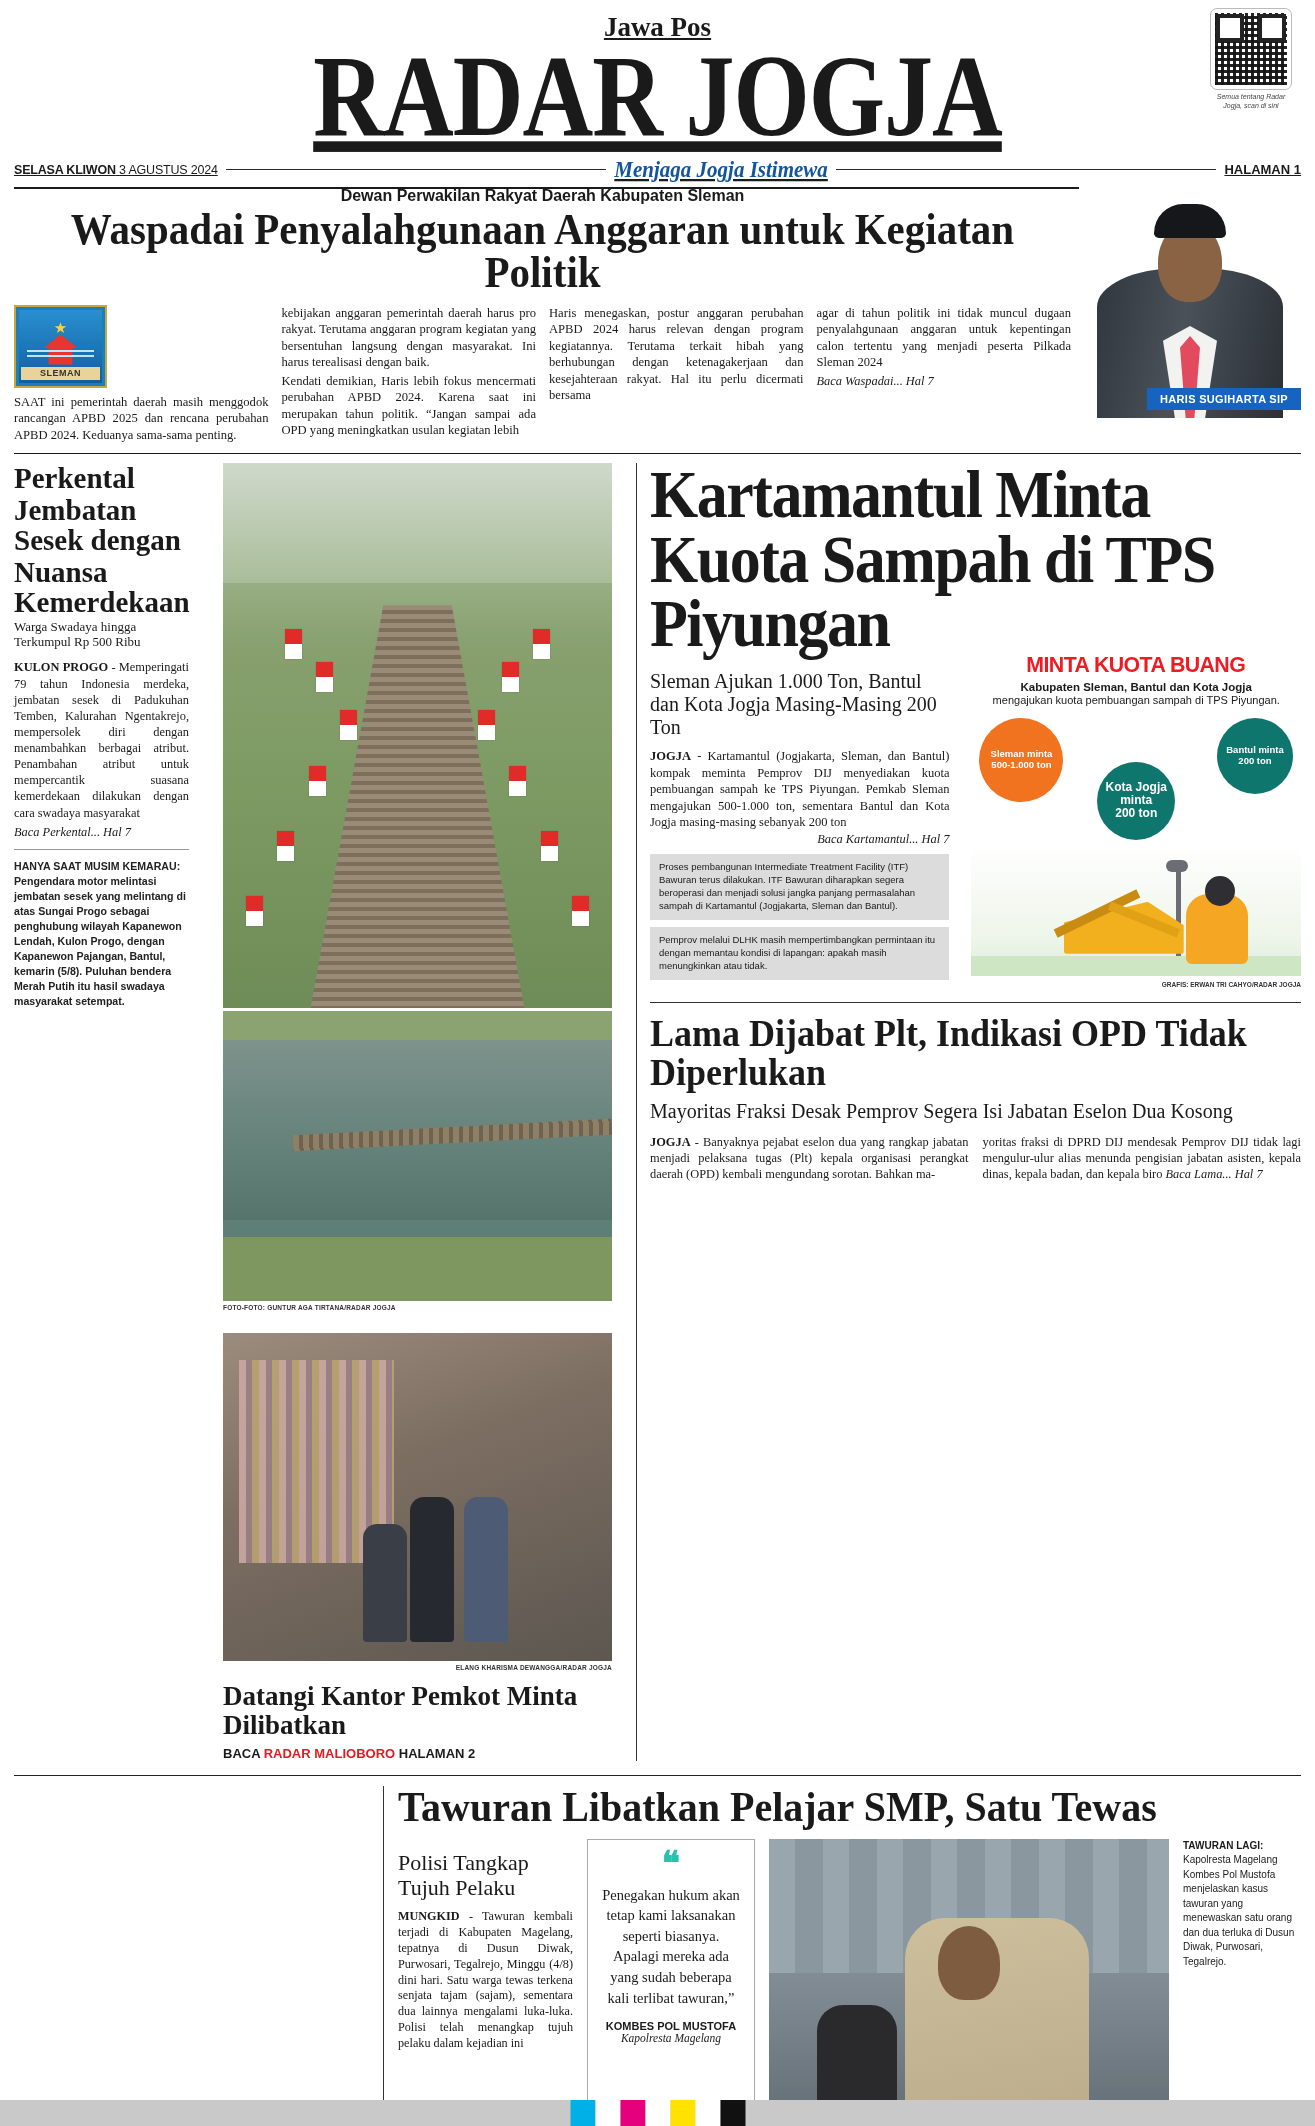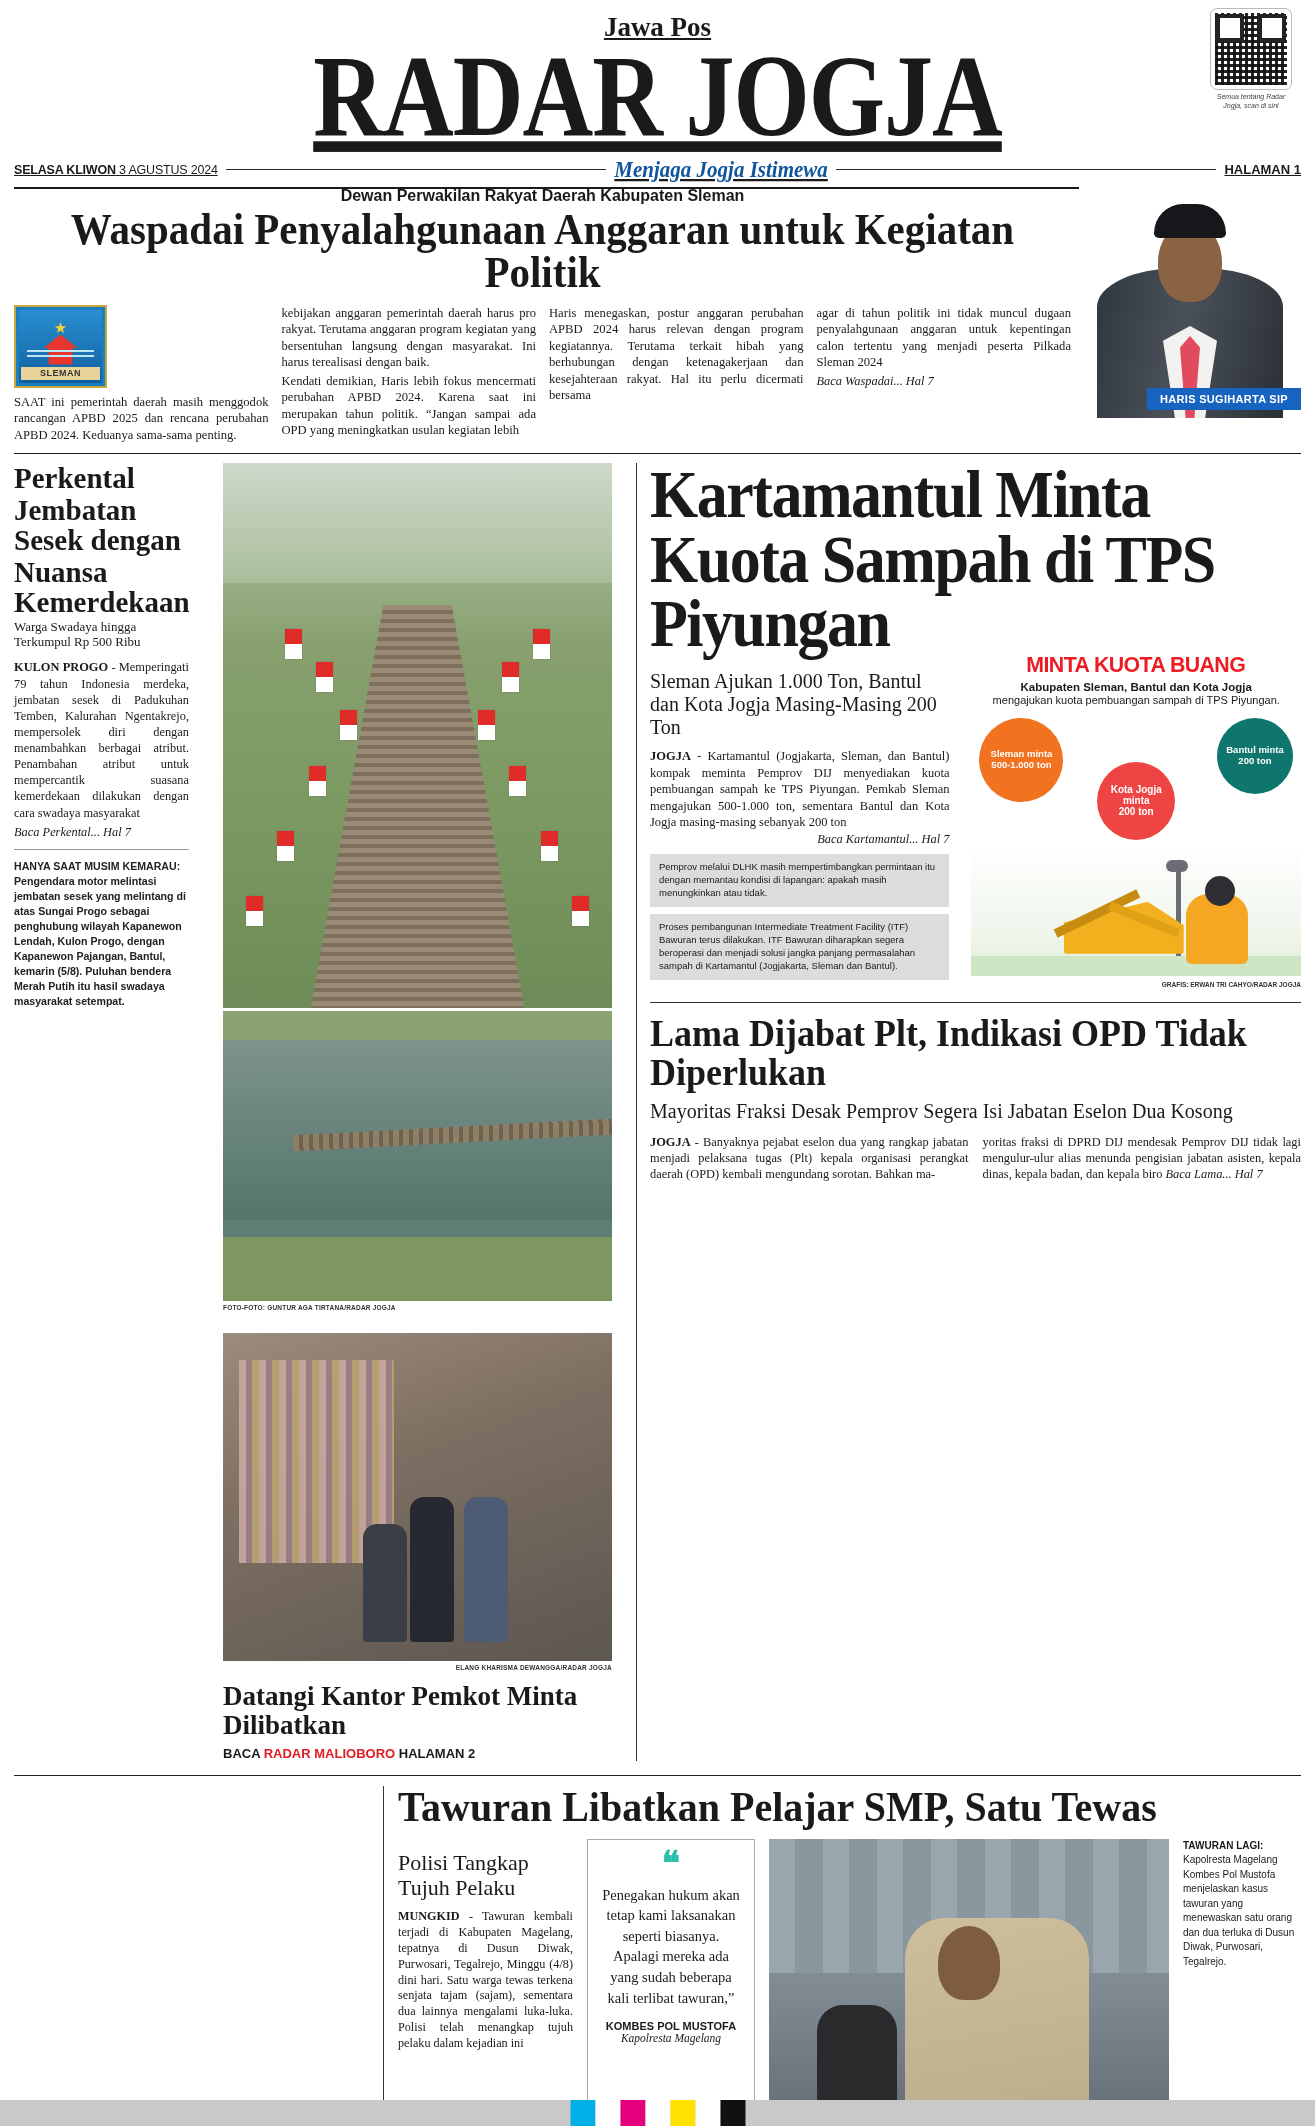--- a/index.html
+++ b/index.html
@@ -270,21 +270,21 @@
   .info-sub1{font-family:"Liberation Sans",sans-serif;font-weight:bold;font-size:11.5px;text-align:center;margin-top:3px;}
   .info-sub2{font-family:"Liberation Sans",sans-serif;font-size:11px;text-align:center;line-height:1.25;margin-top:1px;}
   .bubbles{position:relative;height:128px;margin-top:6px;}
   .bub{
     position:absolute;border-radius:50%;display:flex;align-items:center;justify-content:center;
     color:#fff;font-family:"Liberation Sans",sans-serif;font-weight:bold;
     text-align:center;line-height:1.12;
   }
   .bub-sleman{left:8px;top:4px;width:84px;height:84px;background:#f1731f;font-size:9.5px;}
   .bub-bantul{right:8px;top:4px;width:76px;height:76px;background:#0f766e;font-size:9.5px;}
-  .bub-kota  {left:50%;transform:translateX(-50%);top:48px;width:78px;height:78px;background:#ef4444;font-size:10px;}
+  .bub-kota  {left:50%;transform:translateX(-50%);top:48px;width:78px;height:78px;background:#0f766e;font-size:12px;}
   .illus{
     height:132px;margin-top:2px;position:relative;
     background:linear-gradient(180deg,#ffffff 0%,#eef5ea 70%,#dfeedb 100%);
   }
   .il-truck{position:absolute;left:28%;bottom:22px;width:120px;height:52px;background:#f2b01e;border-radius:3px;
     clip-path:polygon(0 40%,70% 0,100% 45%,100% 100%,0 100%);}
   .il-arm{position:absolute;left:24%;bottom:58px;width:92px;height:9px;background:#c98c12;transform:rotate(-26deg);}
   .il-arm2{position:absolute;left:41%;bottom:52px;width:74px;height:9px;background:#e0a117;transform:rotate(22deg);}
   .il-worker{position:absolute;right:16%;bottom:12px;width:62px;height:70px;background:#f5a623;border-radius:22px 22px 6px 6px;}
   .il-worker-h{position:absolute;right:20%;bottom:70px;width:30px;height:30px;background:#2f2f33;border-radius:50%;}
@@ -466,22 +466,22 @@
       <div class="kart-head">Kartamantul Minta Kuota Sampah di TPS Piyungan</div>
 
       <div style="display:flex;gap:16px;margin-top:10px">
         <div style="width:46%;flex:none">
           <div class="kart-sub">Sleman Ajukan 1.000 Ton, Bantul dan Kota Jogja Masing-Masing 200 Ton</div>
           <div class="kart-body">
             <b>JOGJA</b>
             <span>- Kartamantul (Jogjakarta, Sleman, dan Bantul) kompak meminta Pemprov DIJ menyediakan kuota pembuangan sampah ke TPS Piyungan. Pemkab Sleman mengajukan 500-1.000 ton, sementara Bantul dan Kota Jogja masing-masing sebanyak 200 ton</span>
           </div>
           <div class="baca" style="text-align:right;margin-top:2px">Baca Kartamantul... Hal 7</div>
+          <div class="info-note">Proses pembangunan Intermediate Treatment Facility (ITF) Bawuran terus dilakukan. ITF Bawuran diharapkan segera beroperasi dan menjadi solusi jangka panjang permasalahan sampah di Kartamantul (Jogjakarta, Sleman dan Bantul).</div>
           <div class="info-note">Pemprov melalui DLHK masih mempertimbangkan permintaan itu dengan memantau kondisi di lapangan: apakah masih menungkinkan atau tidak.</div>
-          <div class="info-note">Proses pembangunan Intermediate Treatment Facility (ITF) Bawuran terus dilakukan. ITF Bawuran diharapkan segera beroperasi dan menjadi solusi jangka panjang permasalahan sampah di Kartamantul (Jogjakarta, Sleman dan Bantul).</div>
         </div>
 
         <div style="flex:1" class="info">
           <div class="info-title">MINTA KUOTA BUANG</div>
           <div class="info-sub1">Kabupaten Sleman, Bantul dan Kota Jogja</div>
           <div class="info-sub2">mengajukan kuota pembuangan sampah di TPS Piyungan.</div>
           <div class="bubbles">
             <div class="bub bub-sleman">
               <span><span>Sleman minta</span><br><span>500-1.000 ton</span></span>
             </div>

